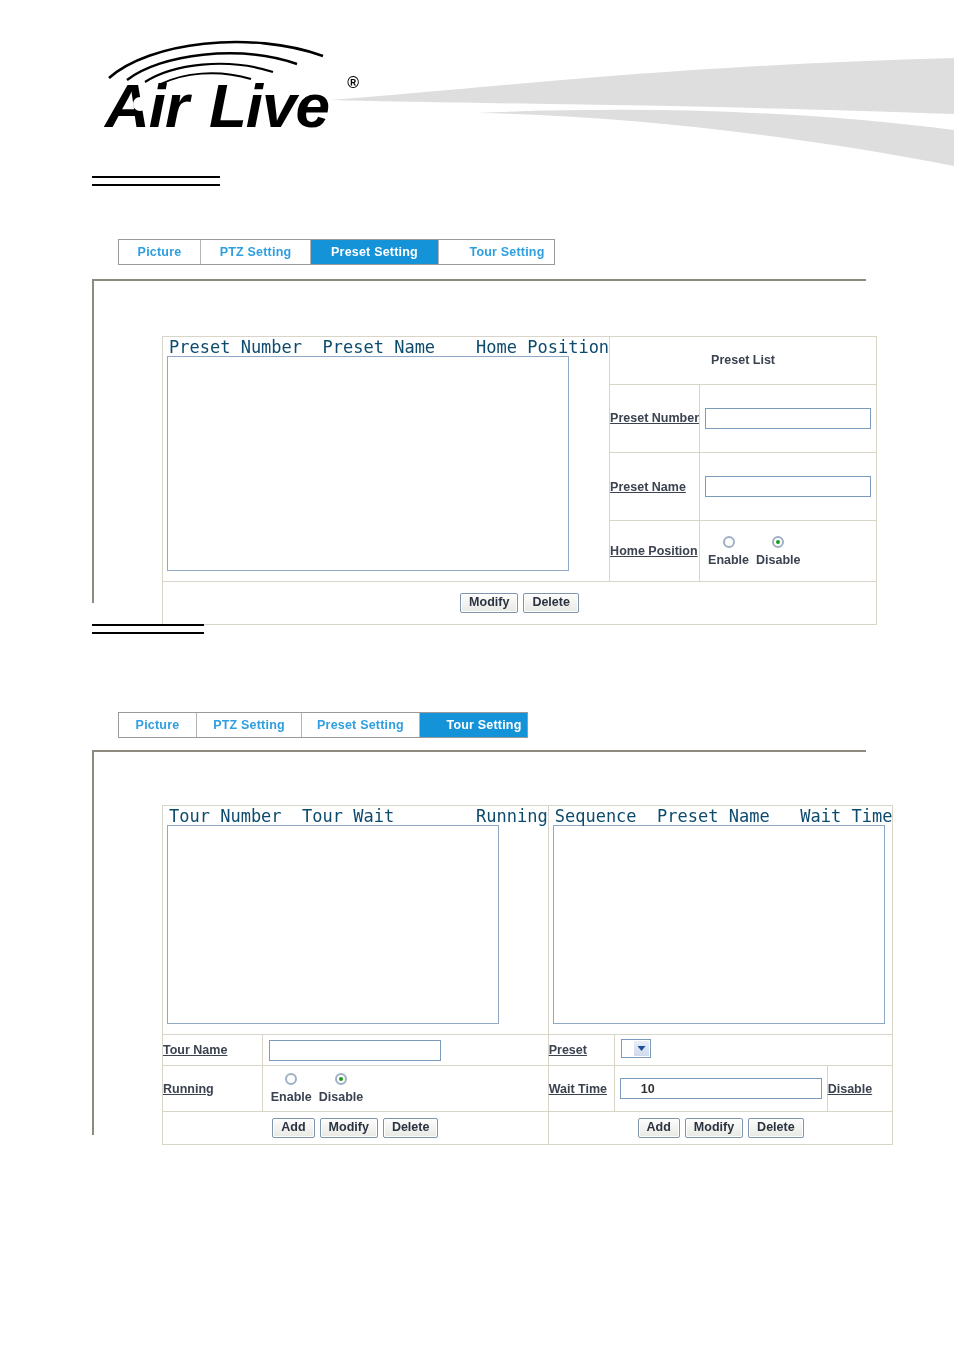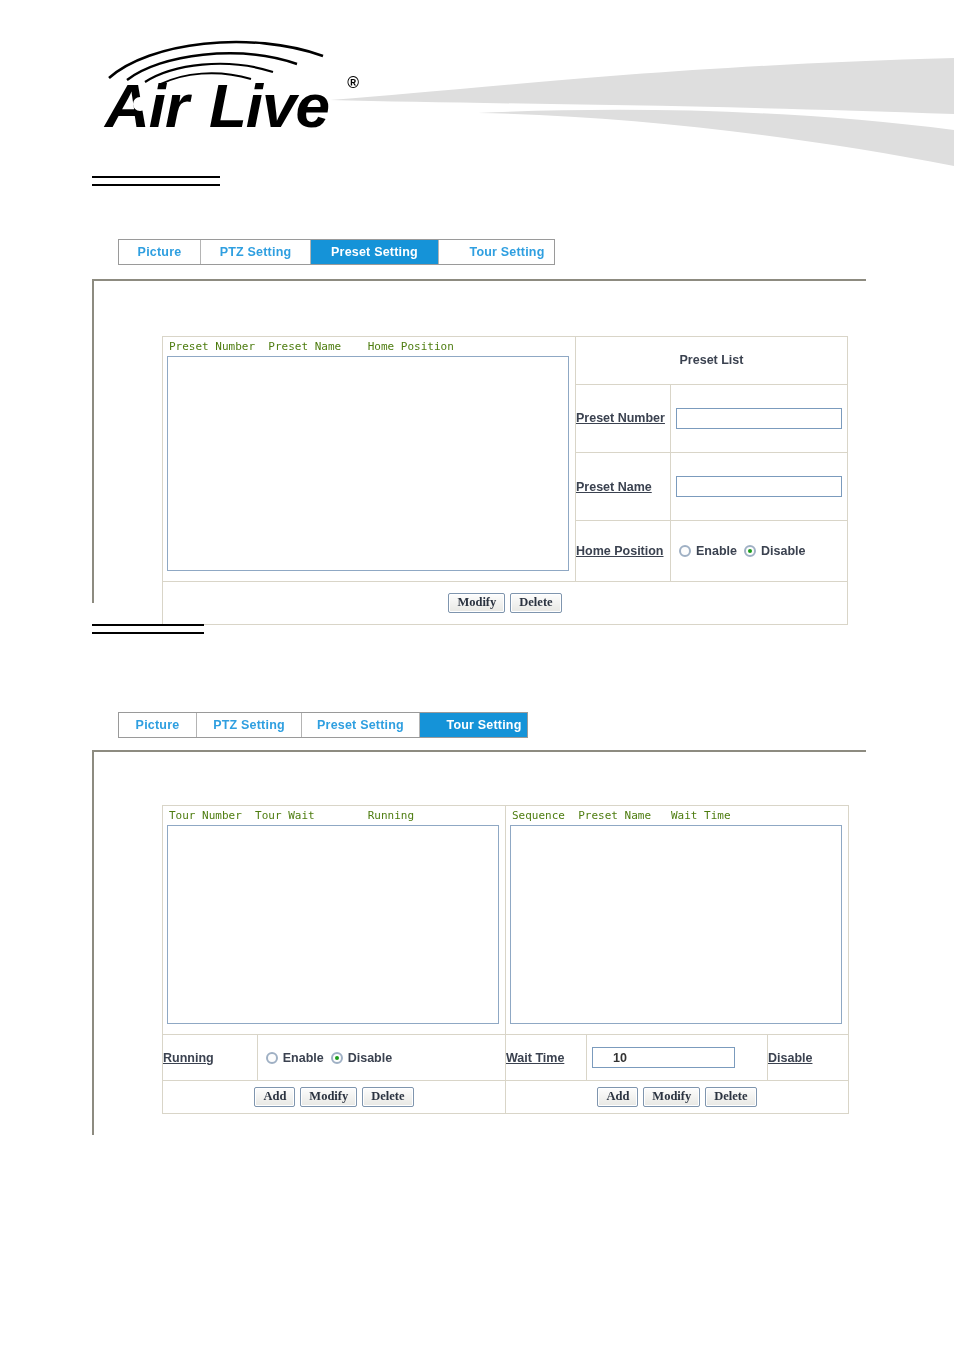--- a/index.html
+++ b/index.html
@@ -111,22 +111,22 @@
   .cell-title {
     font-size: 12.5px;
     font-weight: bold;
     color: #3b4250;
     text-align: center;
   }
 
   
   .listbox-head {
     font-family: "DejaVu Sans Mono", "Liberation Mono", monospace;
-    font-size: 11px;
-    color: #4d7c0f;
+    font-size: 17px;
+    color: #0c4a6e;
     white-space: pre;
     padding: 3px 0 2px 6px;
     line-height: 14px;
   }
   .listbox {
     border: 1px solid #8fa8c4;
     background: #ffffff;
     margin: 0 4px 4px 4px;
     box-sizing: border-box;
   }
@@ -168,21 +168,21 @@
   
   .radio-row {
     display: flex;
     align-items: center;
     gap: 7px;
     padding-left: 8px;
     font-size: 12.5px;
     font-weight: bold;
     color: #3b4250;
   }
-  .radio-item { display: flex; align-items: center; gap: 5px; }
+  .radio-item { display: flex; align-items: center; gap: 5px; flex-direction: column; }
   .radio {
     width: 12px; height: 12px;
     border-radius: 50%;
     border: 2px solid #9fb0c4;
     background: #fdfdfd;
     box-sizing: border-box;
     position: relative;
   }
   .radio.on::after {
     content: "";
@@ -195,21 +195,21 @@
 
   
   .btnrow {
     display: flex;
     align-items: center;
     justify-content: center;
     gap: 5px;
     height: 100%;
   }
   .btn {
-    font-family: Liberation Serif, serif;
+    font-family: Liberation Sans, sans-serif;
     font-size: 12.5px;
     font-weight: bold;
     color: #2b3340;
     background: linear-gradient(#fdfdfd, #e8e8e4);
     border: 1px solid #7f95ae;
     border-radius: 2px;
     padding: 2px 8px 3px 8px;
     box-shadow: inset 0 0 0 1px #ffffff;
     line-height: 13px;
     white-space: nowrap;
@@ -325,36 +325,52 @@
       <td colspan="2" style="width:342px; height:228px; vertical-align:top;">
         <div class="listbox-head">Tour Number  Tour Wait        Running</div>
         <div class="listbox" style="width:332px; height:199px;"></div>
       </td>
       <td colspan="3" style="width:342px; vertical-align:top;">
         <div class="listbox-head">Sequence  Preset Name   Wait Time</div>
         <div class="listbox" style="width:332px; height:199px;"></div>
       </td>
     </tr>
     <tr>
+      <td class="cell-label" style="width:88px; height:30px;">Tour Name</td>
+      <td style="width:254px;">
+        <input class="tinput" style="width: 172px; height: 21px; margin: 0px 6px;" type="text" value="">
+      </td>
+      <td class="cell-label" style="width:70px;">Preset</td>
+      <td colspan="2">
+        <span class="tselect" style="margin:0 6px;">
+          <span class="arrow-box">
+            <svg width="9" height="7" viewBox="0 0 9 7">
+                  <path d="M0.5,1 L4.5,6 L8.5,1 Z" fill="#1b4f9c"></path>
+                </svg>
+          </span>
+        </span>
+      </td>
+    </tr>
+    <tr>
       <td class="cell-label" style="height:30px;">Running</td>
       <td>
         <div class="radio-row">
           <span class="radio-item">
             <span class="radio"></span>
             <span>Enable</span>
           </span>
           <span class="radio-item">
             <span class="radio on"></span>
             <span>Disable</span>
           </span>
         </div>
       </td>
       <td class="cell-label">Wait Time</td>
       <td style="width:180px;">
-        <input class="tinput" style="width: 143px; height: 21px; margin: 12px 5px; padding-left: 20px;" type="text" value="10">
+        <input class="tinput" style="width: 202px; height: 21px; margin: 12px 5px; padding-left: 20px;" type="text" value="10">
       </td>
       <td class="cell-label" style="width:80px; border-left:none;">Disable</td>
     </tr>
     <tr>
       <td colspan="2" style="height:32px;">
         <div class="btnrow">
           <button class="btn">Add</button>
           <button class="btn">Modify</button>
           <button class="btn">Delete</button>
         </div>

